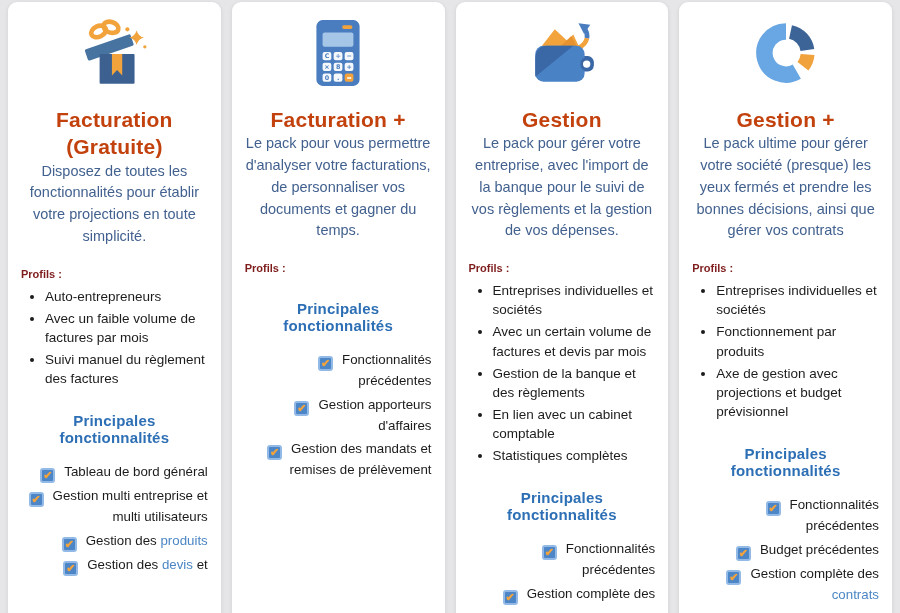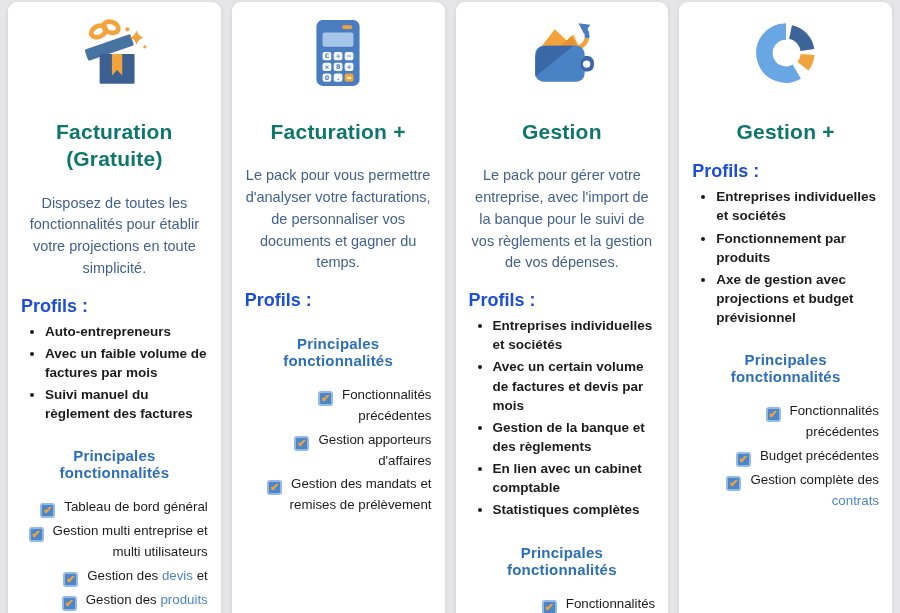--- a/index.html
+++ b/index.html
@@ -24,48 +24,48 @@
     padding: 12px 13px 20px 13px;
     min-height: 660px;
   }
   .icon-wrap {
     display: flex;
     justify-content: center;
     padding-top: 2px;
     height: 78px;
   }
   .title {
-    margin-top: 26px;
+    margin-top: 14px;
     text-align: center;
     font-size: 21px;
     font-weight: bold;
-    color: #0f766e;
+    color: #c2410c;
     line-height: 1.3;
     letter-spacing: .2px;
   }
   .desc {
-    margin-top: 20px;
+    margin-top: 0;
     text-align: center;
     font-size: 14.5px;
     line-height: 1.5;
     color: #42618f;
   }
   .profils { margin-top: 16px; }
   .profils-label {
-    font-size: 18px;
-    font-weight: bold;
-    color: #1d4ed8;
+    font-size: 11px;
+    font-weight: bold;
+    color: #7f1d1d;
   }
   .profils-list {
     margin-top: 5px;
     padding-left: 24px;
     font-size: 13.5px;
     line-height: 1.42;
   }
-  .profils-list li { margin-bottom: 3px; font-weight: bold; }
+  .profils-list li { margin-bottom: 3px; }
   .features-heading {
     margin-top: 24px;
     text-align: center;
     font-size: 15px;
     font-weight: bold;
     color: #2d6fb5;
     letter-spacing: .2px;
   }
   .features { margin-top: 16px; font-size: 13.3px; line-height: 1.55; }
   .feature { margin-bottom: 3px; text-align: right; }
@@ -113,22 +113,22 @@
       <ul class="profils-list">
           <li>Auto-entrepreneurs</li>
           <li>Avec un faible volume de factures par mois</li>
           <li>Suivi manuel du règlement des factures</li>
         </ul>
     </div>
     <h3 class="features-heading">Principales fonctionnalités</h3>
     <div class="features">
         <div class="feature"><span class="checkbox">✔</span><span>Tableau de bord général</span></div>
         <div class="feature"><span class="checkbox">✔</span><span>Gestion multi entreprise et multi utilisateurs</span></div>
+        <div class="feature"><span class="checkbox">✔</span><span>Gestion des </span><span class="link">produits</span></div>
         <div class="feature"><span class="checkbox">✔</span><span>Gestion des </span><span class="link">devis</span><span> et </span></div>
-        <div class="feature"><span class="checkbox">✔</span><span>Gestion des </span><span class="link">produits</span></div>
       </div>
   </section>
 
   <section class="card">
     <div class="icon-wrap">
     <svg viewBox="0 0 72 72" width="74" height="74">
       <rect x="15" y="4" width="42" height="64" rx="6" fill="#4a7dbf"></rect>
       <rect x="40" y="9" width="10" height="3.6" rx="1.8" fill="#f2a33c"></rect>
       <rect x="21" y="16" width="30" height="14" rx="2" fill="#a6c6e8"></rect>
       <g>
@@ -204,20 +204,21 @@
 
   <section class="card">
     <div class="icon-wrap">
     <svg viewBox="0 0 72 72" width="74" height="74">
       <path d="M36 15 A21 21 0 1 0 46.5 54.2" fill="none" stroke="#68a7e3" stroke-width="16"></path>
       <path d="M40.4 15.5 A21 21 0 0 1 56.8 33.1" fill="none" stroke="#3c6496" stroke-width="13.5"></path>
       <path d="M57 37.5 A21 21 0 0 1 52.5 48.9" fill="none" stroke="#f0a23c" stroke-width="13.5"></path>
     </svg>
       </div>
     <h2 class="title">Gestion +</h2>
+    <p class="desc">Le pack ultime pour gérer votre société (presque) les yeux fermés et prendre les bonnes décisions, ainsi que gérer vos contrats</p>
     <div class="profils">
       <span class="profils-label">Profils :</span>
       <ul class="profils-list">
           <li>Entreprises individuelles et sociétés</li>
           <li>Fonctionnement par produits</li>
           <li>Axe de gestion avec projections et budget prévisionnel</li>
         </ul>
     </div>
     <h3 class="features-heading">Principales fonctionnalités</h3>
     <div class="features">

